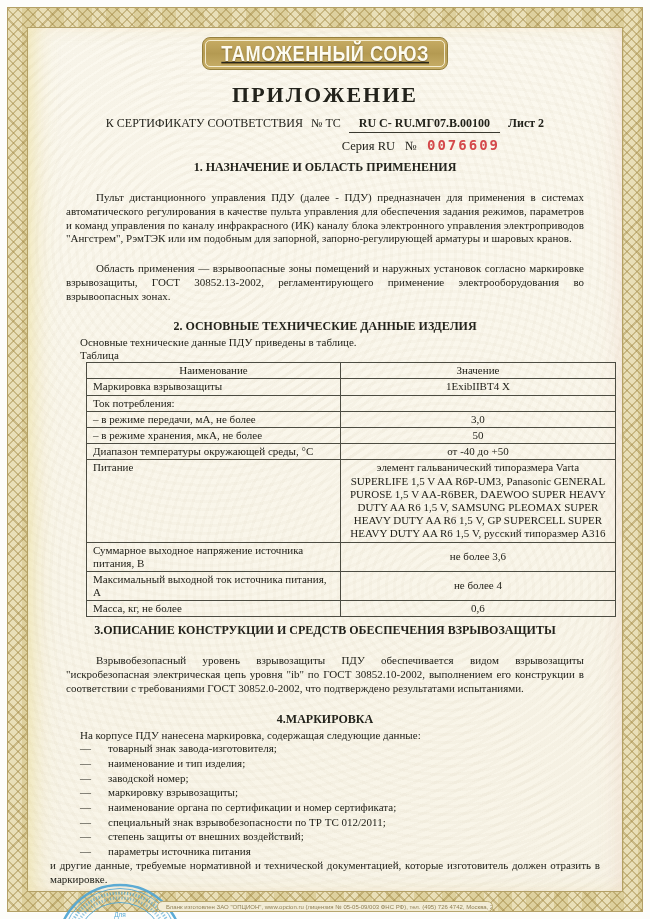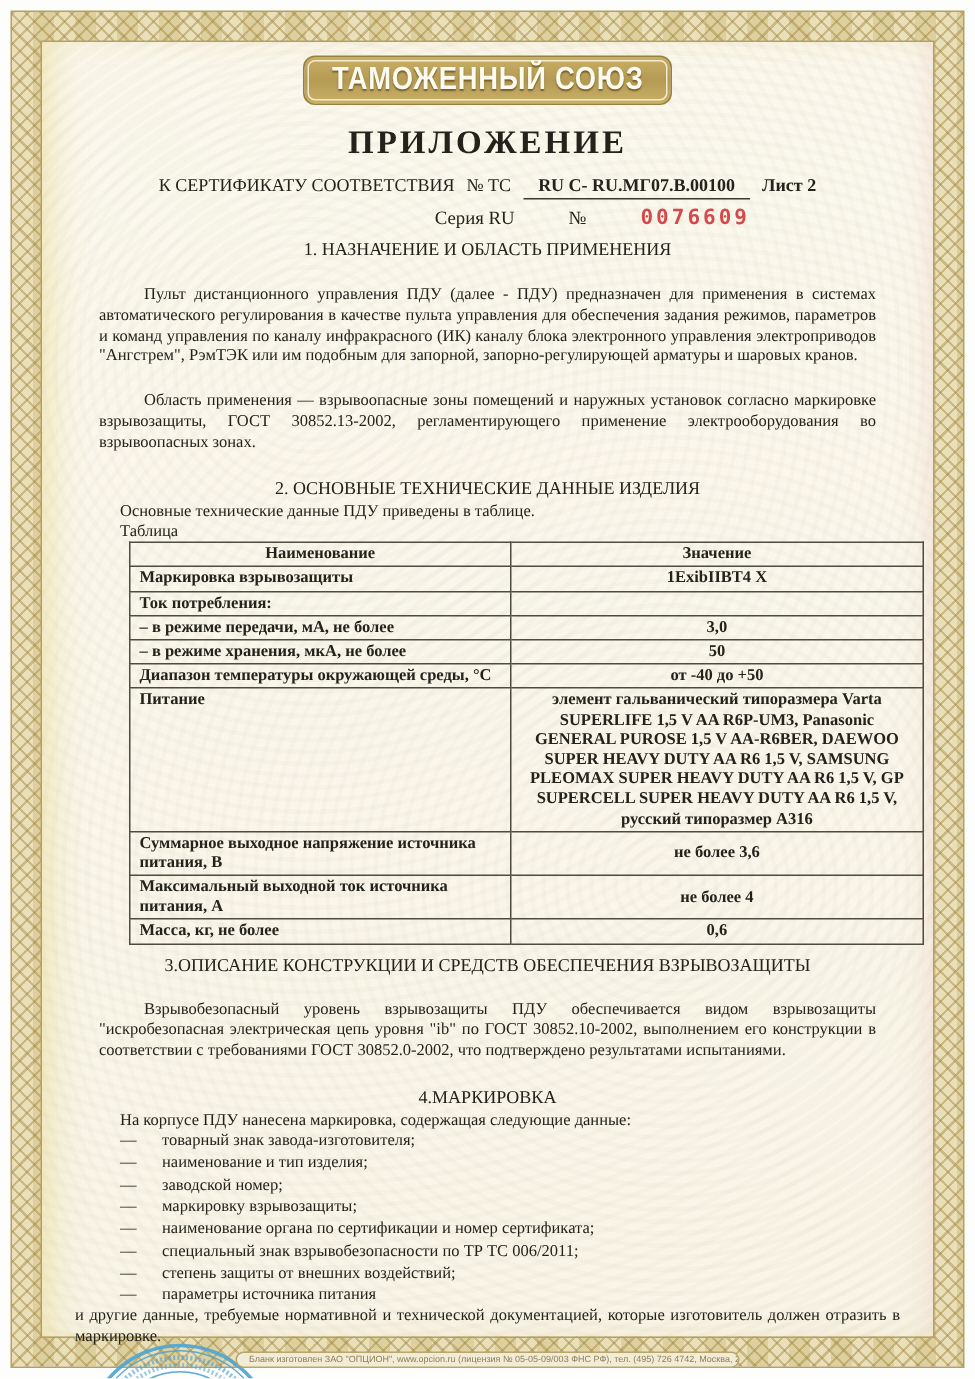--- a/index.html
+++ b/index.html
@@ -27,21 +27,21 @@
       linear-gradient(180deg,#fbf8ee,#f8f4e7);
     box-shadow: inset 16px 0 26px -14px rgba(225,205,95,.5),
                 inset -12px 0 22px -12px rgba(225,180,160,.35);
   }
   .content { position:absolute; inset:0; padding:0 22px; box-sizing:border-box; }
 
   .banner {
     margin:9px auto 0; width:244px; height:31px; position:relative;
     background:linear-gradient(180deg,#c9ae66,#b49a52 50%,#c9b069);
     border:1px solid #95803f; border-radius:8px;
-    display:flex; align-items:center; justify-content:center;
+    display:flex; align-items:center; justify-content:center;text-decoration:underline;
   }
   .banner::after {
     content:""; position:absolute; inset:2px; border:1px solid rgba(255,252,235,.8); border-radius:5px;
   }
   .banner span {
     font-family:"Liberation Sans","DejaVu Sans",sans-serif;
     font-weight:bold; font-size:19px; letter-spacing:.5px;
     color:#fdfbf0; transform:scale(.96,1.12);
     text-shadow:0 1px 1px rgba(110,88,35,.9);
     white-space:nowrap;
@@ -49,39 +49,39 @@
 
   .doc-title { text-align:center; font-size:22px; font-weight:bold; letter-spacing:2px; margin-top:12px; }
 
   .cert-line {
     display:flex; justify-content:center; align-items:baseline; gap:8px;
     font-size:12px; margin-top:8px; white-space:nowrap;
   }
   .cert-line .certno { font-weight:bold; border-bottom:1px solid #3a3a30; padding:0 10px 1px; }
   .cert-line .sheet { font-weight:bold; }
   .series-line {
-    display:flex; justify-content:flex-end; align-items:baseline; gap:36px;
+    display:flex; justify-content:flex-end; align-items:baseline; gap:10px;
     font-size:12.5px; padding-right:100px; margin-top:4px;
   }
   .serial {
     font-family:"DejaVu Sans Mono","Liberation Mono",monospace;
     font-weight:bold; font-size:14px; letter-spacing:2px; color:#d4494b;
   }
 
-  .sec-head { text-align:center; font-weight:normal; font-size:12px; margin:6px 0 2px; }
+  .sec-head { text-align:center; font-weight:bold; font-size:12px; margin:6px 0 2px; }
   p.body { font-size:11px; line-height:1.25; text-align:justify; text-indent:30px; margin:16px; }
   .intro-line { font-size:11px; margin:1px 0 0; text-indent:30px; }
   .table-label { font-size:11px; margin:1px 0 1px 30px; }
 
   table.spec {
     border-collapse:collapse; margin-left:36px; margin-right:-16px;
     width:calc(100% - 20px); font-size:11px; line-height:1.2;
   }
   table.spec td, table.spec th {
-    border:1px solid #4c4c42; padding:1px 6px; font-weight:bold;
+    border:1px solid #4c4c42; padding:1px 6px; font-weight:normal;
   }
   table.spec th { text-align:center; }
   td.name { text-align:left; width:48%; vertical-align:top; }
   td.val  { text-align:center; vertical-align:middle; }
   td.indent { padding-left:32px; }
 
   .mark-list { margin:0; padding:0; list-style:none; font-size:11px; line-height:1.2; }
   .mark-list li { position:relative; padding-left:58px; margin-top:1.5px; }
   .mark-list li .dash { position:absolute; left:30px; top:0; }
   p.closing { font-size:11px; line-height:1.25; text-align:justify; margin:1px 0 0; }
@@ -190,21 +190,21 @@
 
       <div class="sec-head">4.МАРКИРОВКА</div>
       <div class="intro-line">На корпусе ПДУ нанесена маркировка, содержащая следующие данные:</div>
 
       <ul class="mark-list">
         <li><span class="dash">—</span><span>товарный знак завода-изготовителя;</span></li>
         <li><span class="dash">—</span><span>наименование и тип изделия;</span></li>
         <li><span class="dash">—</span><span>заводской номер;</span></li>
         <li><span class="dash">—</span><span>маркировку взрывозащиты;</span></li>
         <li><span class="dash">—</span><span>наименование органа по сертификации и номер сертификата;</span></li>
-        <li><span class="dash">—</span><span>специальный знак взрывобезопасности по ТР ТС 006/2011;</span></li>
+        <li><span class="dash">—</span><span>специальный знак взрывобезопасности по ТР ТС 012/2011;</span></li>
         <li><span class="dash">—</span><span>степень защиты от внешних воздействий;</span></li>
         <li><span class="dash">—</span><span>параметры источника питания</span></li>
       </ul>
       <p class="closing">и другие данные, требуемые нормативной и технической документацией, которые изготовитель должен отразить в маркировке.</p>
 
       <div class="footer">
 
         <svg class="stamp" viewBox="0 0 132 132">
           <g fill="none" stroke="#4fa5d3">
             <circle cx="66" cy="66" r="62" stroke-width="2.4"></circle>

